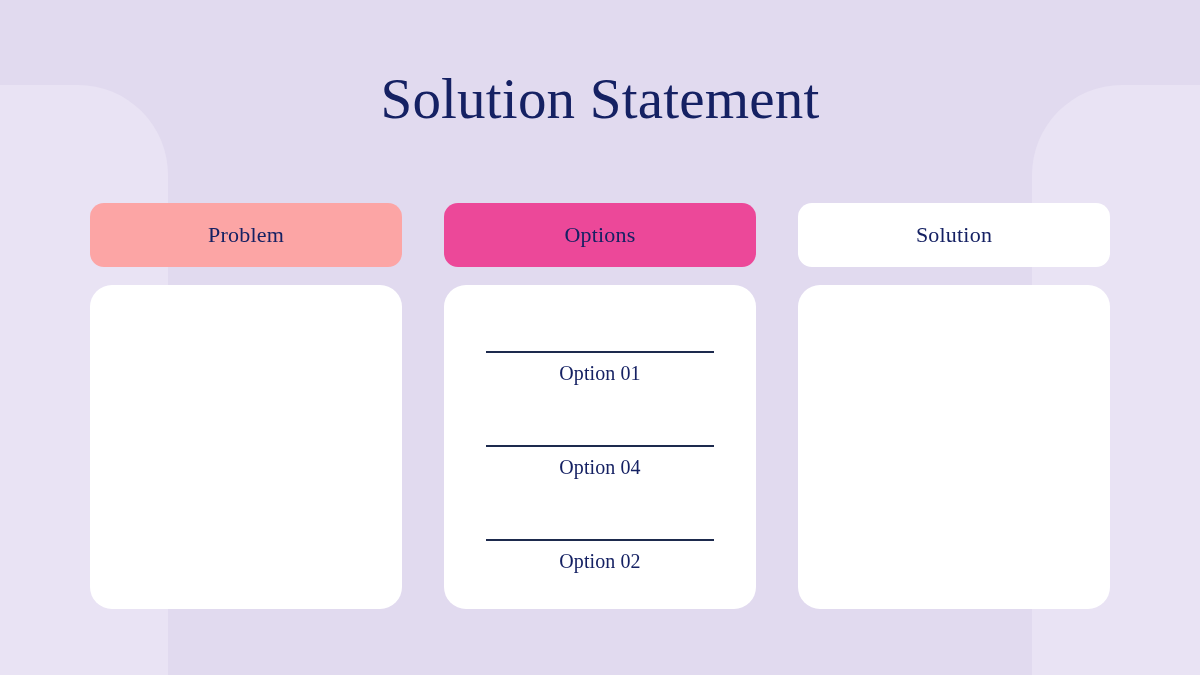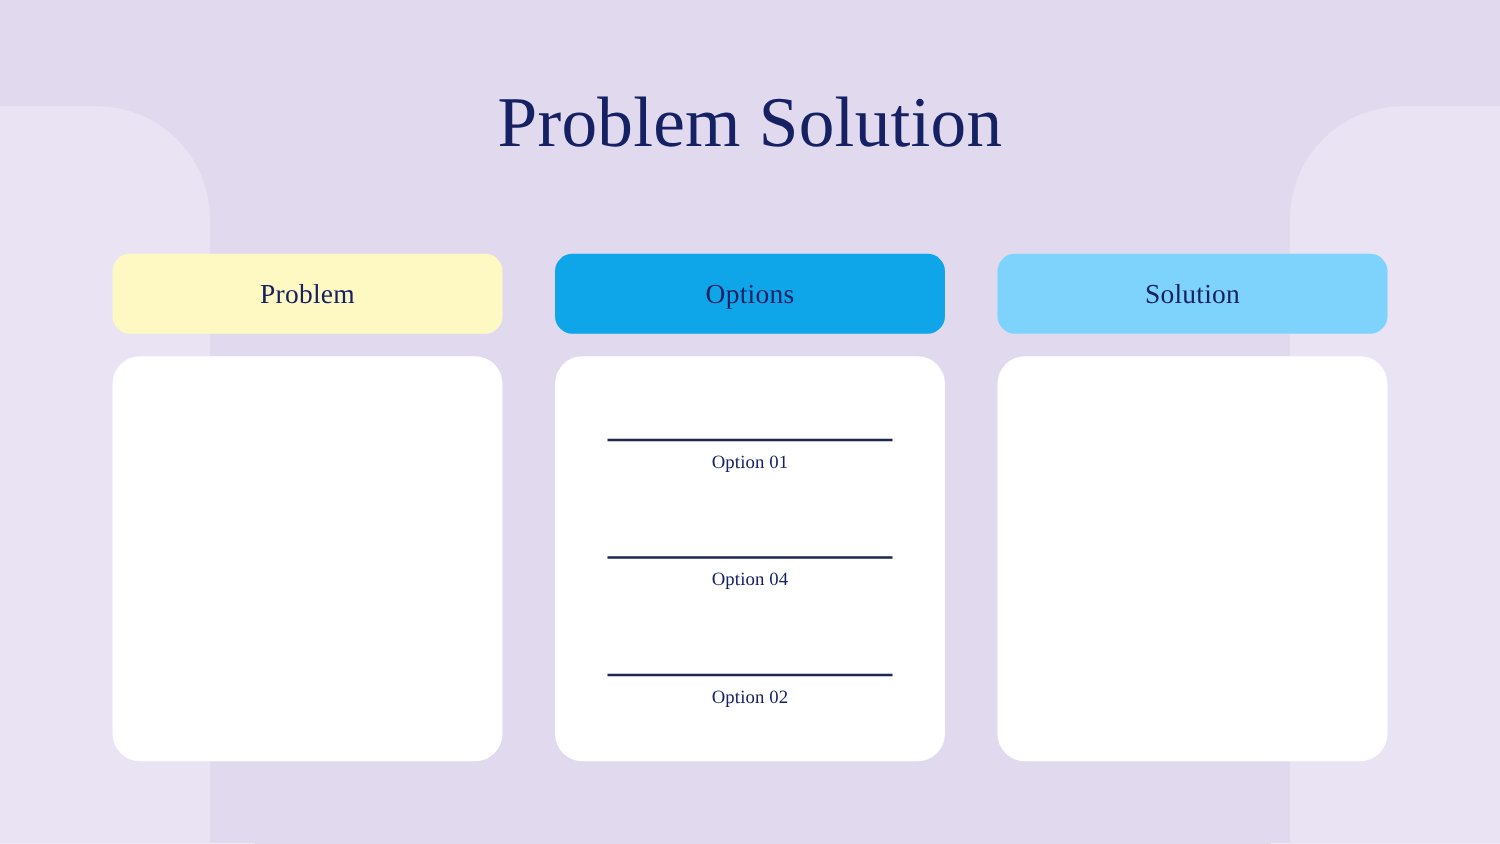--- a/index.html
+++ b/index.html
@@ -108,46 +108,46 @@
 
   .option-rule {
     height: 0;
     border-top: 2px solid #1d2a4d;
     width: 100%;
   }
 
   .option-label {
     margin-top: 9px;
     text-align: center;
-    font-size: 15px;
+    font-size: 20px;
     color: #152163;
     letter-spacing: 0.1px;
   }
 </style>
 </head>
 <body>
 
 <div id="slide" style="background: rgb(225, 218, 239);">
 
   <div class="deco-panel deco-left" style="background: rgb(233, 227, 244);"></div>
   <div class="deco-panel deco-right" style="background: rgb(233, 227, 244);"></div>
 
-  <div class="slide-title" style="color: rgb(21, 33, 99);">Problem Solution</div>
+  <div class="slide-title" style="color: rgb(21, 33, 99);">Solution Statement</div>
 
   <div class="columns">
 
     <div class="column">
-      <div class="col-header" style="background: #fef9c3;">
+      <div class="col-header" style="background: #fca5a5;">
         <span>Problem</span>
       </div>
       <div class="col-body" style="background: rgb(255, 255, 255);"></div>
     </div>
 
     <div class="column">
-      <div class="col-header" style="background: #0ea5e9;">
+      <div class="col-header" style="background: #ec4899;">
         <span>Options</span>
       </div>
       <div class="col-body" style="background: rgb(255, 255, 255);">
         <div class="options-list">
 
           <div class="option-row">
             <div class="option-rule"></div>
             <div class="option-label">Option 01</div>
           </div>
 
@@ -159,20 +159,20 @@
           <div class="option-row">
             <div class="option-rule"></div>
             <div class="option-label">Option 02</div>
           </div>
 
         </div>
       </div>
     </div>
 
     <div class="column">
-      <div class="col-header" style="background: #7dd3fc;">
+      <div class="col-header" style="background: #ffffff;">
         <span>Solution</span>
       </div>
       <div class="col-body" style="background: rgb(255, 255, 255);"></div>
     </div>
 
   </div>
 </div>
 
 </body></html>

